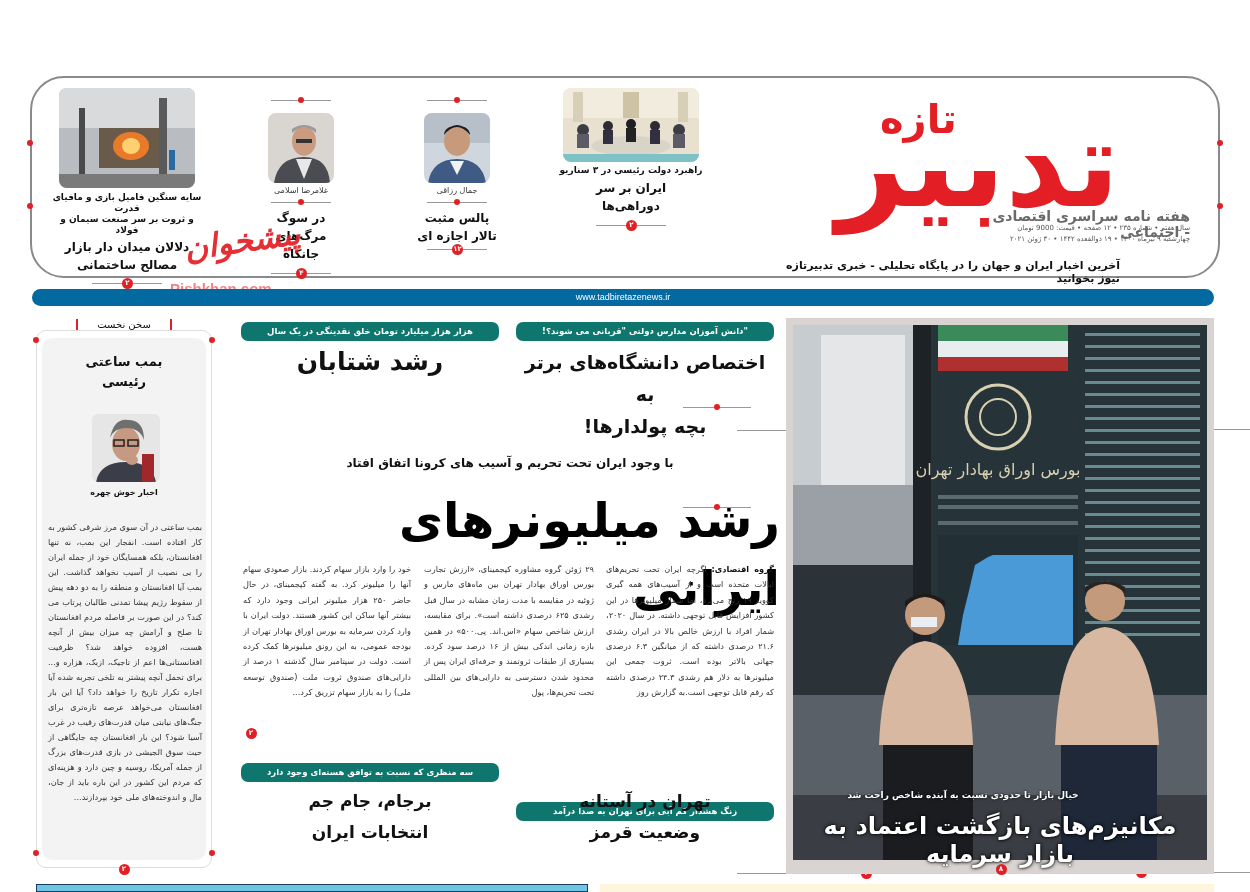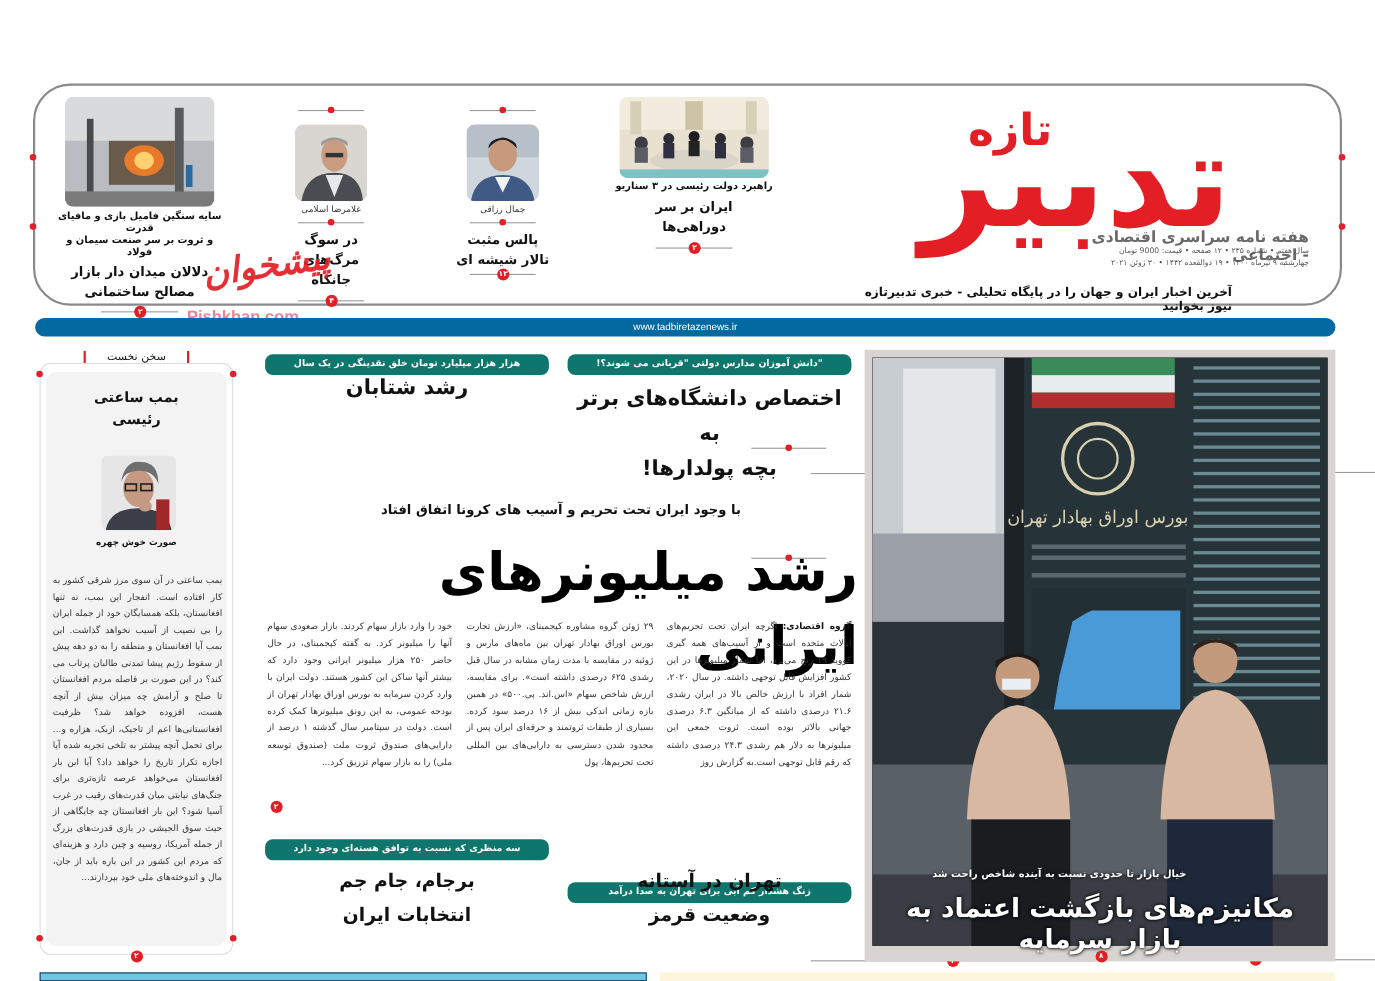--- a/index.html
+++ b/index.html
@@ -160,21 +160,21 @@
       <path d="M20 22 Q33 6 46 22 Q46 14 33 12 Q20 14 20 22Z" fill="#1d1d22"></path>
       <path d="M4 70 Q8 46 33 46 Q58 46 62 70Z" fill="#3f5a84"></path>
       <path d="M26 48 L33 62 L40 48Z" fill="#f2f2f2"></path>
     </svg>
   </div>
   <div class="name" style="margin-top:3px;">جمال رزاقی</div>
   <div class="rule" style="width:60px;margin-top:7px;">
       <span class="red-dot"></span>
     </div>
   <div class="headline" style="margin-top:6px;">پالس مثبت</div>
-  <div class="headline">تالار شیشه ای</div>
+  <div class="headline">تالار اجازه ای</div>
   <div class="rule" style="width:60px;margin-top:4px;">
     <span class="page-badge">۱۲</span>
   </div>
 </div>
 
 <div class="teaser" style="left:256px;top:100px;width:90px;">
   <div class="rule" style="width:60px;">
       <span class="red-dot"></span>
     </div>
   <div class="photo" style="width:66px;height:70px;margin-top:12px;">
@@ -249,40 +249,40 @@
     <rect width="68" height="68" fill="#e6e6e6"></rect>
     <ellipse cx="34" cy="30" rx="14" ry="17" fill="#c69a82"></ellipse>
     <path d="M18 24 Q22 4 36 6 Q52 6 52 26 Q48 14 34 14 Q22 14 18 24Z" fill="#6f6f6f"></path>
     <rect x="22" y="26" width="10" height="6" fill="none" stroke="#222" stroke-width="1.5"></rect>
     <rect x="36" y="26" width="10" height="6" fill="none" stroke="#222" stroke-width="1.5"></rect>
     <path d="M4 68 Q8 48 34 48 Q60 48 64 68Z" fill="#3b3e48"></path>
     <ellipse cx="40" cy="46" rx="6" ry="5" fill="#c69a82"></ellipse>
     <rect x="50" y="40" width="12" height="28" fill="#a0282a"></rect>
   </svg>
 </div>
-<div class="editorial-author">صورت خوش چهره</div>
+<div class="editorial-author">اخبار خوش چهره</div>
 <div class="rule abs" style="left:92px;top:506px;width:68px;">
     <span class="red-dot"></span>
   </div>
 <div class="editorial-body">بمب ساعتی در آن سوی مرز شرقی کشور به کار افتاده است. انفجار این بمب، نه تنها افغانستان، بلکه همسایگان خود از جمله ایران را بی نصیب از آسیب نخواهد گذاشت. این بمب آیا افغانستان و منطقه را به دو دهه پیش از سقوط رژیم پیشا تمدنی طالبان پرتاب می کند؟ در این صورت بر فاصله مردم افغانستان تا صلح و آرامش چه میزان بیش از آنچه هست، افزوده خواهد شد؟ ظرفیت افغانستانی‌ها اعم از تاجیک، ازبک، هزاره و... برای تحمل آنچه پیشتر به تلخی تجربه شده آیا اجازه تکرار تاریخ را خواهد داد؟ آیا این بار افغانستان می‌خواهد عرصه تازه‌تری برای جنگ‌های نیابتی میان قدرت‌های رقیب در غرب آسیا شود؟ این بار افغانستان چه جایگاهی از حیث سوق الجیشی در بازی قدرت‌های بزرگ از جمله آمریکا، روسیه و چین دارد و هزینه‌ای که مردم این کشور در این باره باید از جان، مال و اندوخته‌های ملی خود بپردازند...</div>
 <div class="abs" style="left:118px;top:864px;width:11px;height:11px;">
   <span class="page-badge" style="top:0;">۲</span>
 </div>
 
 <div class="red-pill" style="left:516px;top:322px;width:258px;">"دانش آموزان مدارس دولتی "قربانی می شوند؟!</div>
 <div class="big-head" style="left:516px;top:346px;width:258px;font-size:19px;line-height:32px;">
   <div>اختصاص دانشگاه‌های برتر به</div>
   <div>بچه پولدارها!</div>
 </div>
 <div class="rule abs" style="left:516px;top:427px;width:258px;">
   <span class="page-badge">۴</span>
 </div>
 
 <div class="red-pill" style="left:241px;top:322px;width:258px;">هزار هزار میلیارد تومان خلق نقدینگی در یک سال</div>
-<div class="big-head" style="left:241px;top:336px;width:258px;font-size:19px;line-height:32px;">
+<div class="big-head" style="left:241px;top:346px;width:258px;font-size:25px;line-height:32px;">
   <div>رشد شتابان</div>
 </div>
 <div class="rule abs" style="left:241px;top:427px;width:258px;">
   <span class="page-badge">۸</span>
 </div>
 
 <div class="main-kicker">با وجود ایران تحت تحریم و آسیب های کرونا اتفاق افتاد</div>
 <div class="main-headline">رشد میلیونرهای ایرانی</div>
 
 <div class="body-col" style="left:606px;width:168px;">

